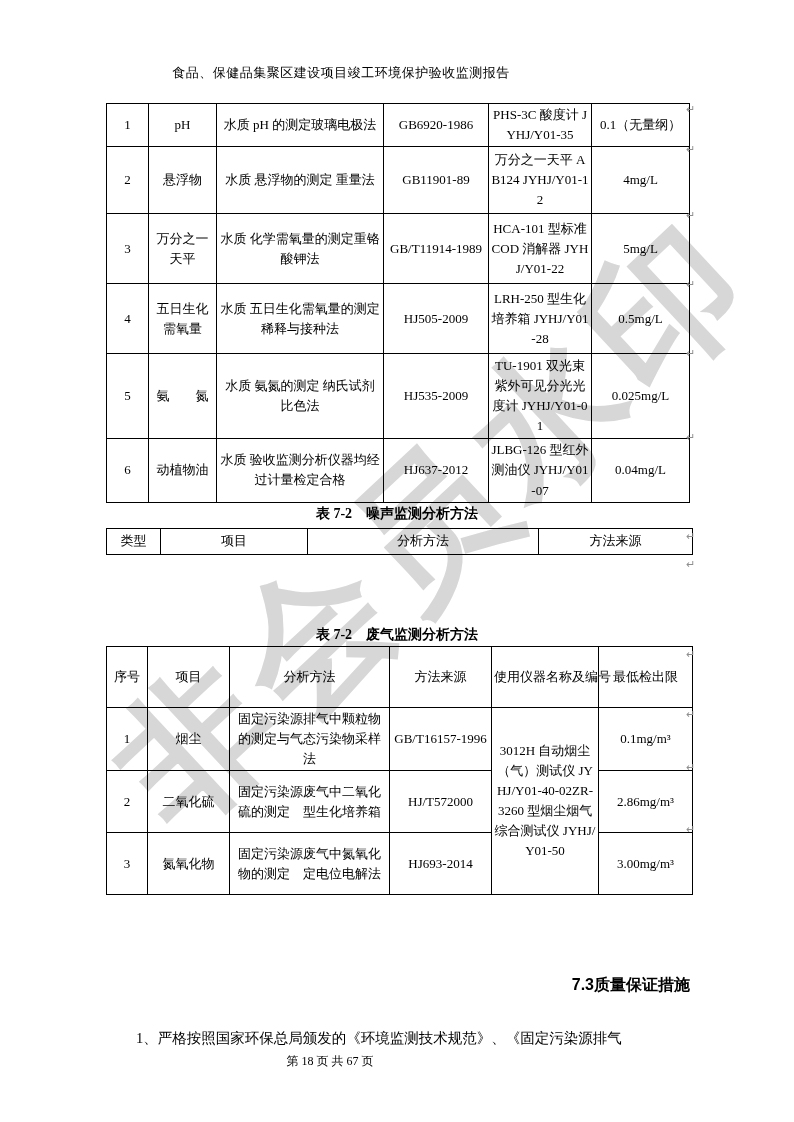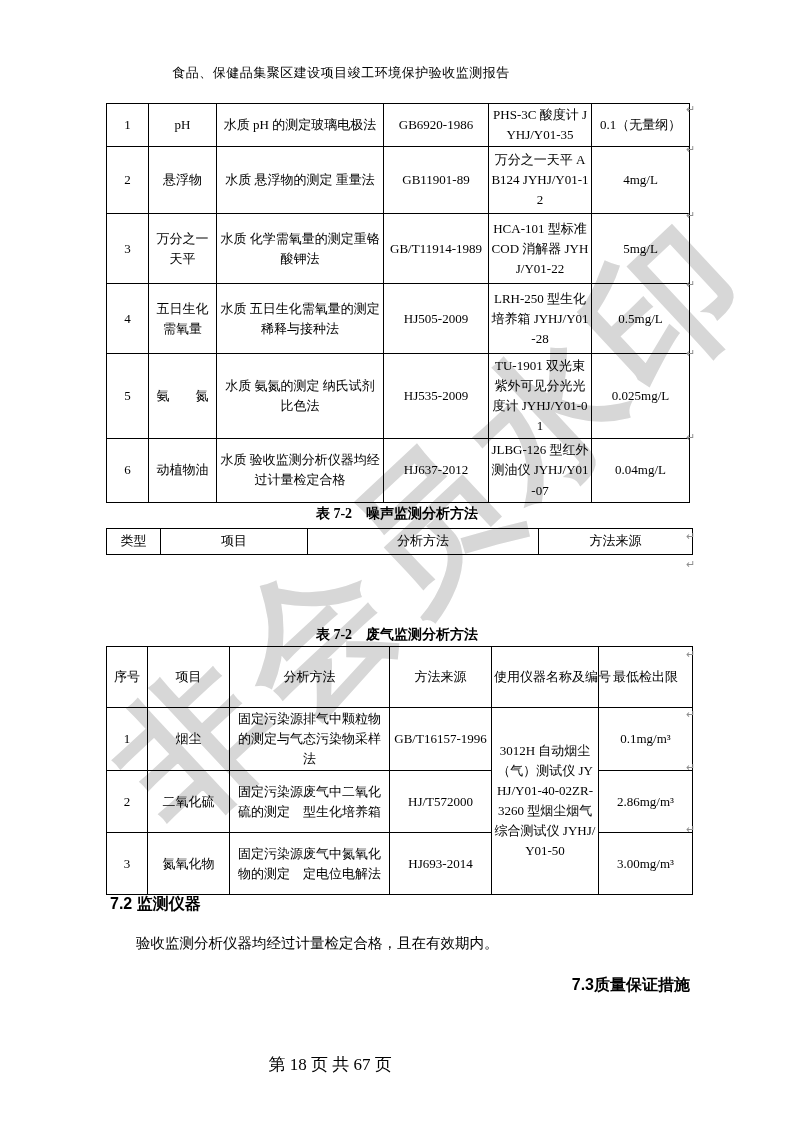--- a/index.html
+++ b/index.html
@@ -49,21 +49,21 @@
     font-family:"Liberation Sans", sans-serif;
   }
   .h72 { top:894px; }
   .h73 { top:975px;text-align:right; }
   .body-para {
     left:136px; width:556px; font-size:14.5px; line-height:1.45;
   }
   .p72 { top:933px; }
   .p73 { top:1028px; }
   .doc-footer {
-    left:0; top:1053px; width:660px; text-align:center; font-size:17px;
+    left:0; top:1053px; width:660px; text-align:center; font-size:12px;
   }
   .pmark {
     position:absolute; z-index:1; left:686px; color:#8f8f8f; font-size:11px;
     line-height:1; pointer-events:none;
   }
 </style>
 </head>
 <body>
 
 <div class="page">
@@ -188,23 +188,22 @@
       <tr>
         <td>3</td>
         <td>氮氧化物</td>
         <td>固定污染源废气中氮氧化物的测定　定电位电解法</td>
         <td>HJ693-2014</td>
         <td>3.00mg/m³</td>
       </tr>
     </tbody>
   </table>
 
-  <div class="layer sec-heading h72">7.2 监测仪器</div>
-  <div class="layer body-para p72">验收监测分析仪器均经过计量检定合格，且在有效期内。</div>
   <div class="layer sec-heading h73">7.3质量保证措施</div>
+  <div class="layer body-para p73">1、严格按照国家环保总局颁发的《环境监测技术规范》、《固定污染源排气</div>
 
   <div class="layer doc-footer">第 18 页 共 67 页</div>
 
   <span class="pmark" style="top:104px">↵</span>
   <span class="pmark" style="top:144px">↵</span>
   <span class="pmark" style="top:210px">↵</span>
   <span class="pmark" style="top:279px">↵</span>
   <span class="pmark" style="top:348px">↵</span>
   <span class="pmark" style="top:432px">↵</span>
   <span class="pmark" style="top:531px">↵</span>

